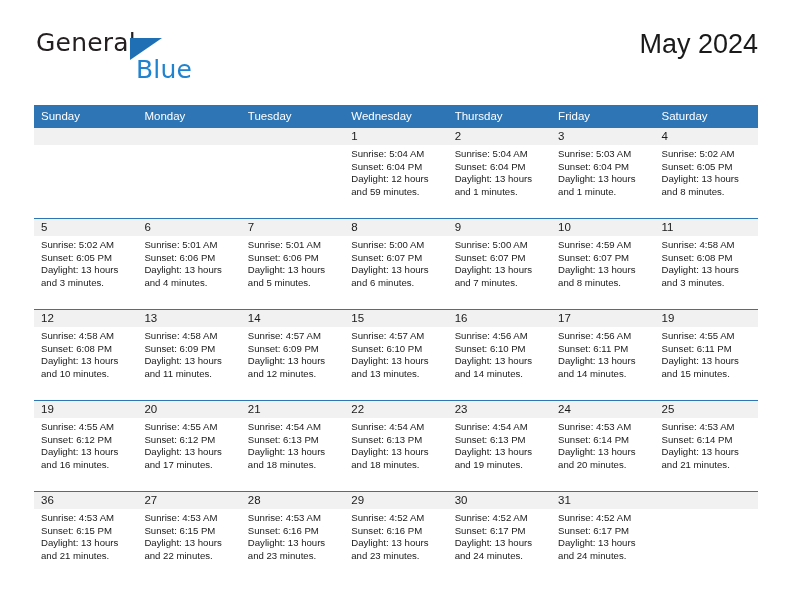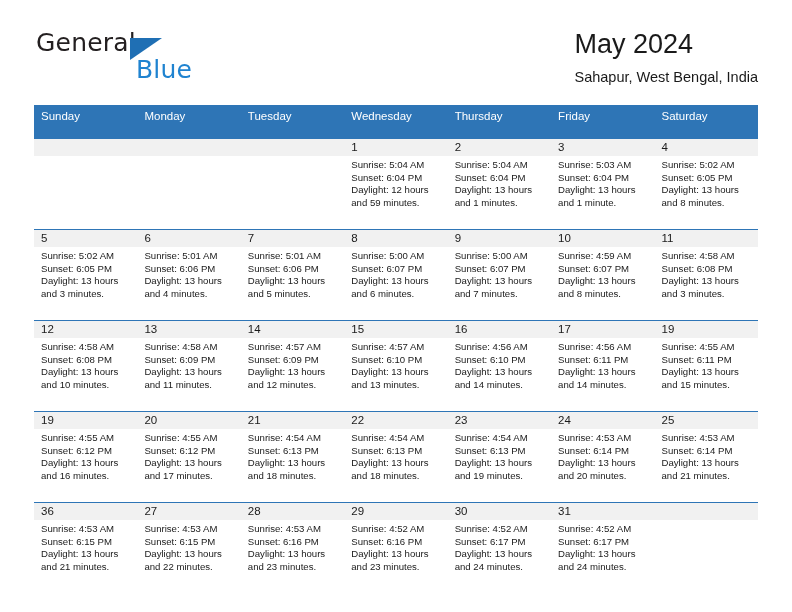--- a/index.html
+++ b/index.html
@@ -96,21 +96,21 @@
     table-layout: fixed;
   }
   .calendar col { width: 103.43px; }
 
   .calendar thead th {
     background: #2e75b6;
     color: #ffffff;
     font-size: 11.5px;
     font-weight: normal;
     text-align: left;
-    padding: 5px 0 16px 7px;
+    padding: 5px 0 5px 7px;
     height: 13px;
     line-height: 13px;
     border: none;
   }
 
   .week-row > td {
     vertical-align: top;
     padding: 0;
     border-top: 1px solid #2e75b6;
     height: 90px;
@@ -149,21 +149,20 @@
   <div class="top-bar">
 
     <div class="brand">
       <span class="brand-general">General</span>
       <span class="brand-tri"></span>
       <span class="brand-blue">Blue</span>
     </div>
 
     <div class="title-block">
       <div class="cal-title">May 2024</div>
-      <div class="cal-subtitle">Sahapur, West Bengal, India</div>
     </div>
 
   </div>
 
   <table class="calendar">
     <colgroup>
       <col>
         <col>
         <col>
         <col>

